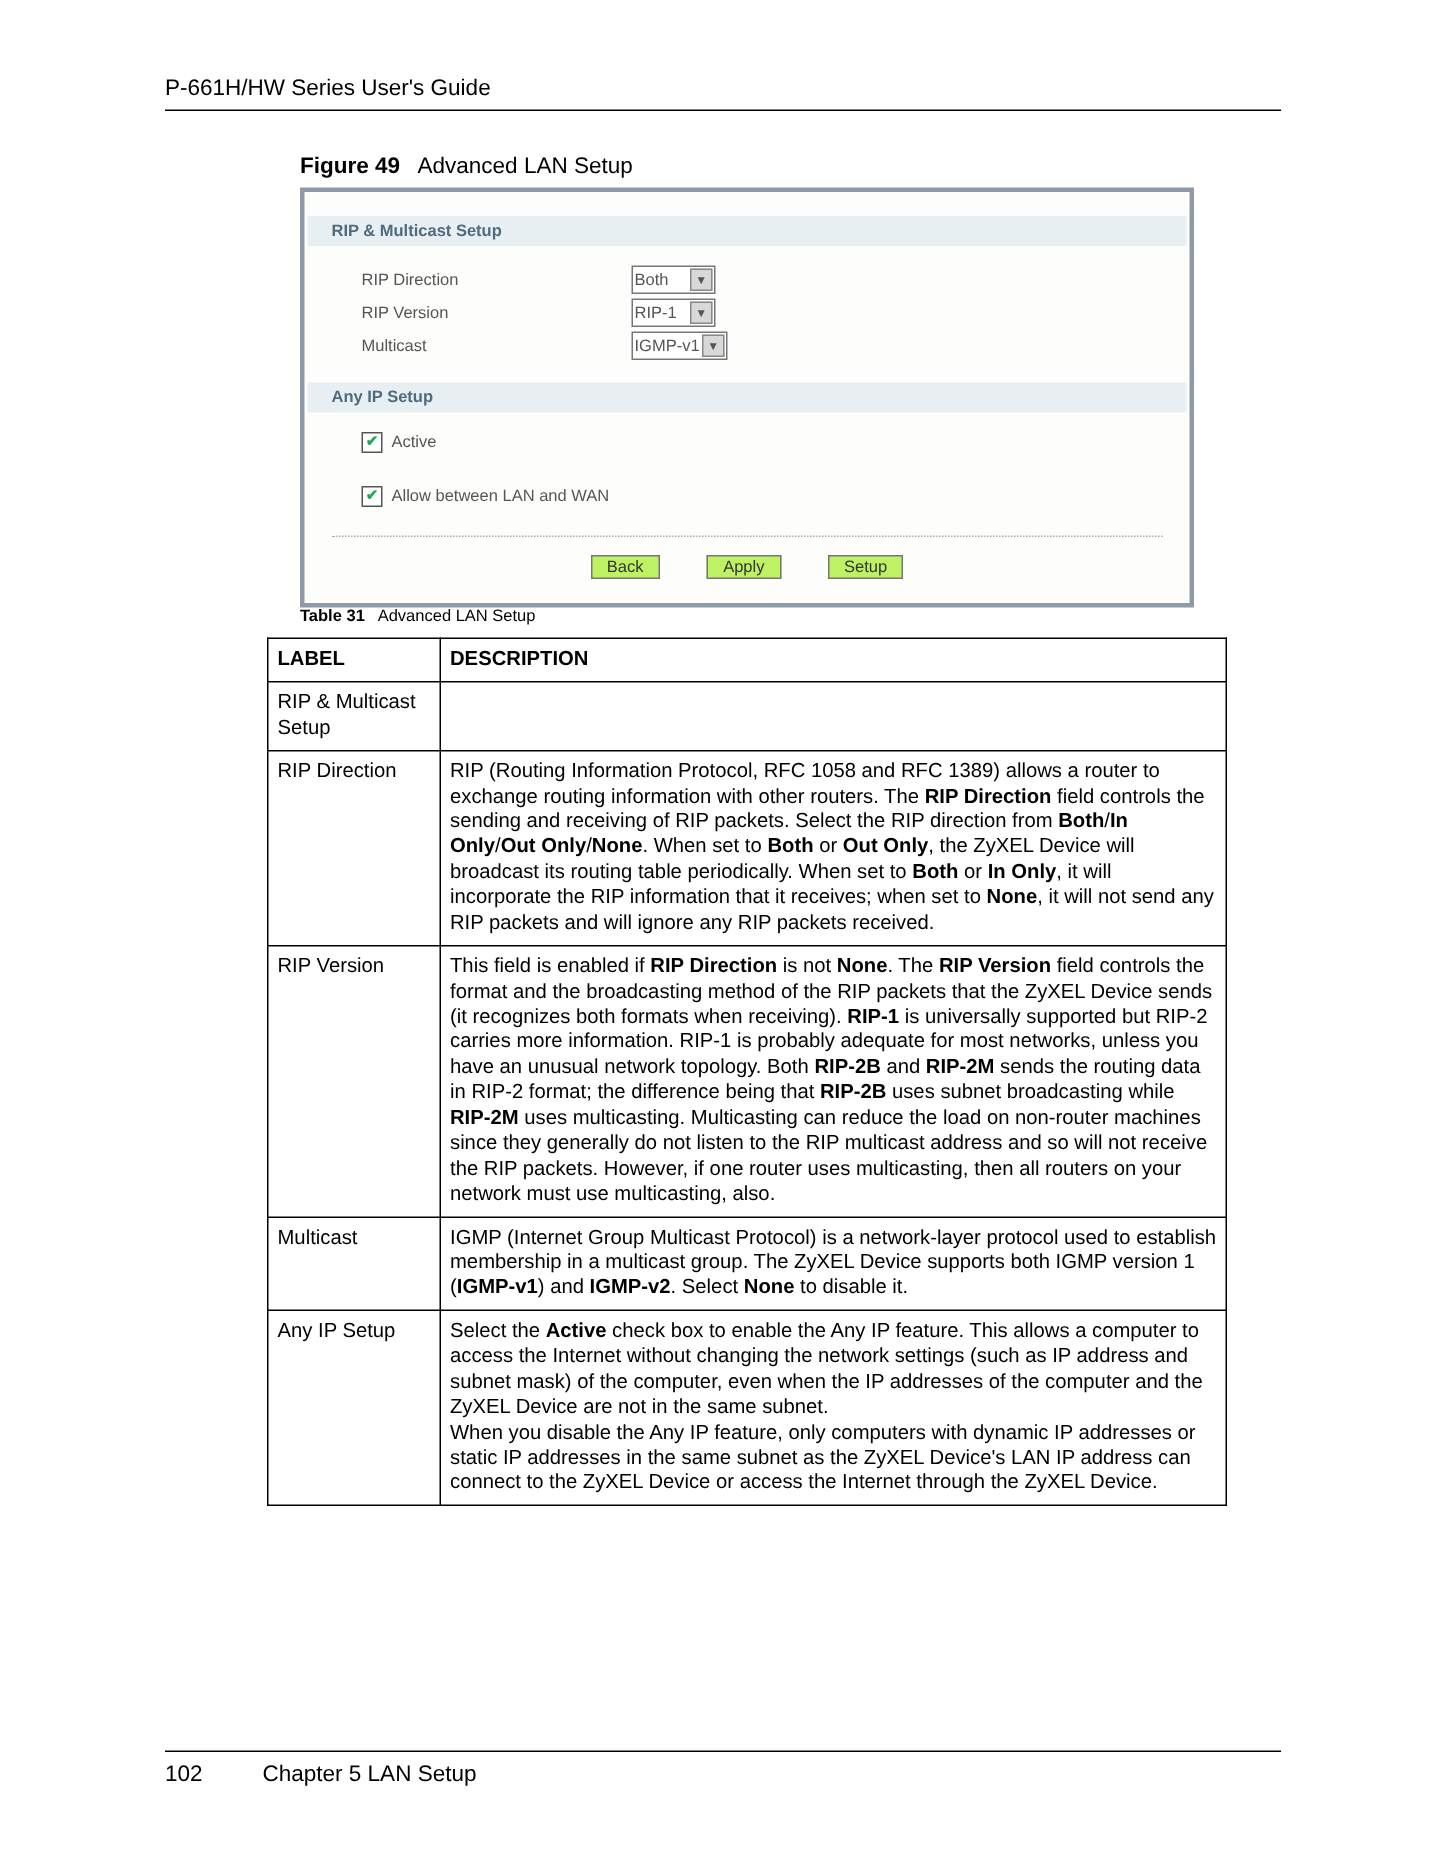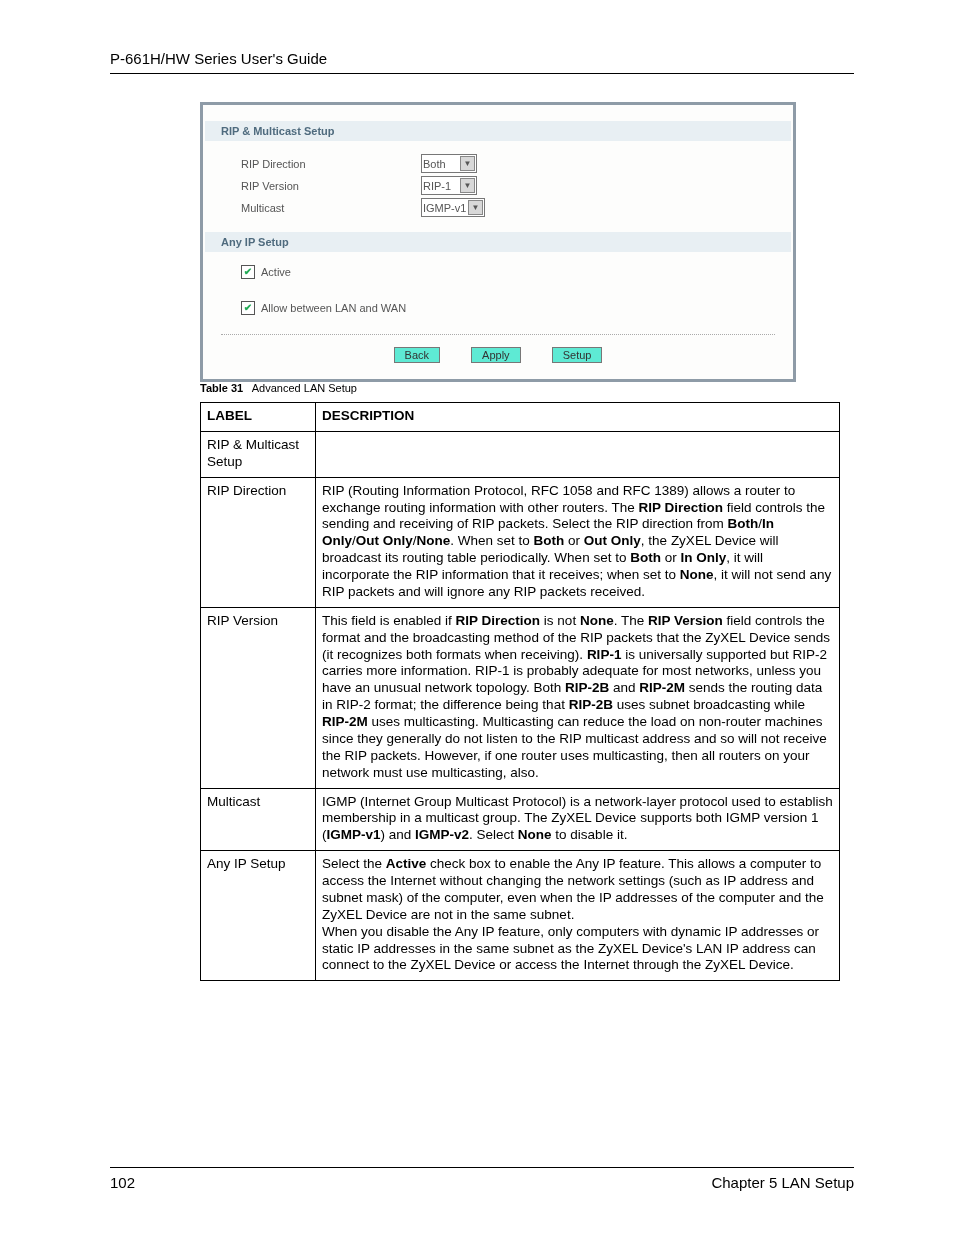--- a/index.html
+++ b/index.html
@@ -82,38 +82,38 @@
   }
   .btnrow {
     text-align:center;
     padding: 12px 0 6px 0;
     border-top: 1px dotted #aaa;
     margin: 10px 16px 0 16px;
   }
   .ebtn {
     display:inline-block;
     border:1px solid #777;
-    background:#5eead4;
+    background:#bef264;
     font-size:11px;
     padding: 1px 10px;
     margin: 0 14px;
     font-family: Tahoma, Arial, sans-serif;
   }
 
   .body-para {
     font-family: "Times New Roman", Times, serif;
     font-size: 17px;
     margin: 24px 0 24px 90px;
   }
   .tab-caption {
     font-size: 11px;
     margin: 0 0 8px 90px;
   }
   .desc-table {
-    margin-left: 90px;
+    margin-left: 68px;
     border-collapse: collapse;
     width: 640px;
     table-layout: fixed;
   }
   .desc-table th, .desc-table td {
     border: 1px solid #000;
     padding: 5px 6px 6px 6px;
     vertical-align: top;
     font-size: 13.5px;
     line-height: 1.25;
@@ -127,31 +127,36 @@
   .footer {
     position: absolute;
     left: 110px; right: 100px; bottom: 44px;
   }
   .hr-bot {
     border: none;
     border-top: 1.5px solid #000;
     margin: 0 0 6px 0;
   }
   .foot-row {
-    display: flex; justify-content: space-between;
+    display: flex; 
     font-size: 15px;
+    gap: 40px;
   }
 </style>
 </head>
 <body>
 
 <div class="page">
   <div class="running-head">P-661H/HW Series User's Guide</div>
   <hr class="hr-top">
 
+  <p class="fig-caption">
+    <b>Figure 49</b>&nbsp;&nbsp;
+    <span>Advanced LAN Setup</span>
+  </p>
 
   <div class="embed">
     <div class="embed-inner">
       <div class="sect-head">RIP &amp; Multicast Setup</div>
       <div class="sect-body">
         <div class="erow">
           <span class="elabel">RIP Direction</span>
           <span class="eselect">
             <span>Both</span>
             <span class="dd">▼</span>

